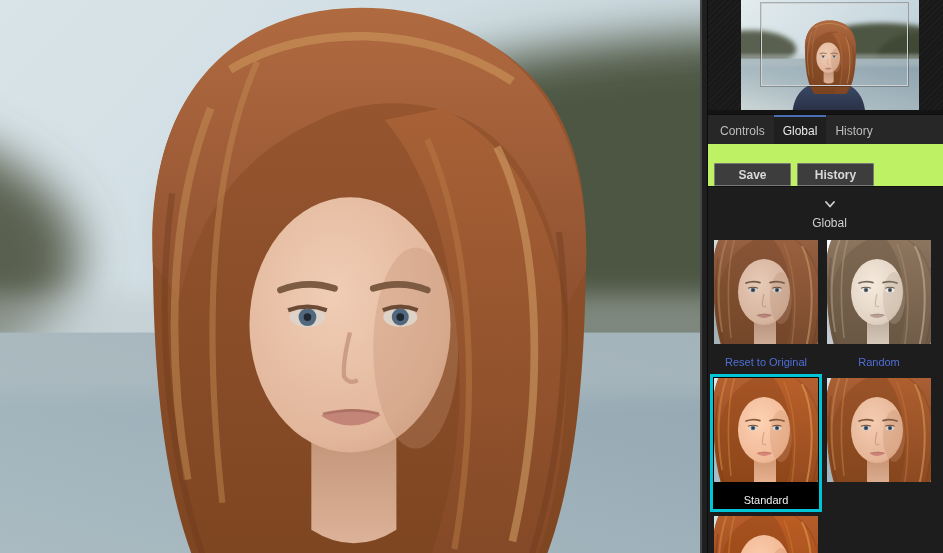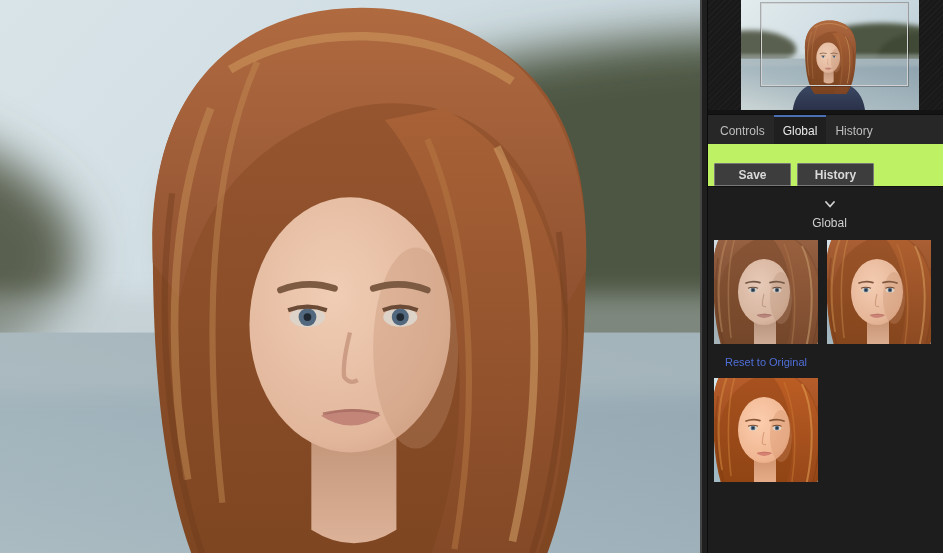--- a/index.html
+++ b/index.html
@@ -226,21 +226,37 @@
 
         <div class="preset-tile">
           <div class="thumb v-reset">
             <svg viewBox="146 74 104 104" preserveAspectRatio="xMidYMid slice">
                 <use href="#scene"></use>
               </svg>
           </div>
           <div class="preset-label">Reset to Original</div>
         </div>
 
-
+        <div class="preset-tile">
+          <div class="thumb v-random">
+            <svg viewBox="146 74 104 104" preserveAspectRatio="xMidYMid slice">
+                <use href="#scene"></use>
+              </svg>
+          </div>
+          <div class="preset-label">Random</div>
+        </div>
+
+        <div class="preset-tile selected">
+          <div class="thumb v-standard">
+            <svg viewBox="146 74 104 104" preserveAspectRatio="xMidYMid slice">
+                <use href="#scene"></use>
+              </svg>
+          </div>
+          <div class="preset-label">Standard</div>
+        </div>
 
 
         <div class="preset-tile">
           <div class="thumb v-warm1">
             <svg viewBox="146 74 104 104" preserveAspectRatio="xMidYMid slice">
                 <use href="#scene"></use>
               </svg>
           </div>
           <div class="preset-label"></div>
         </div>

